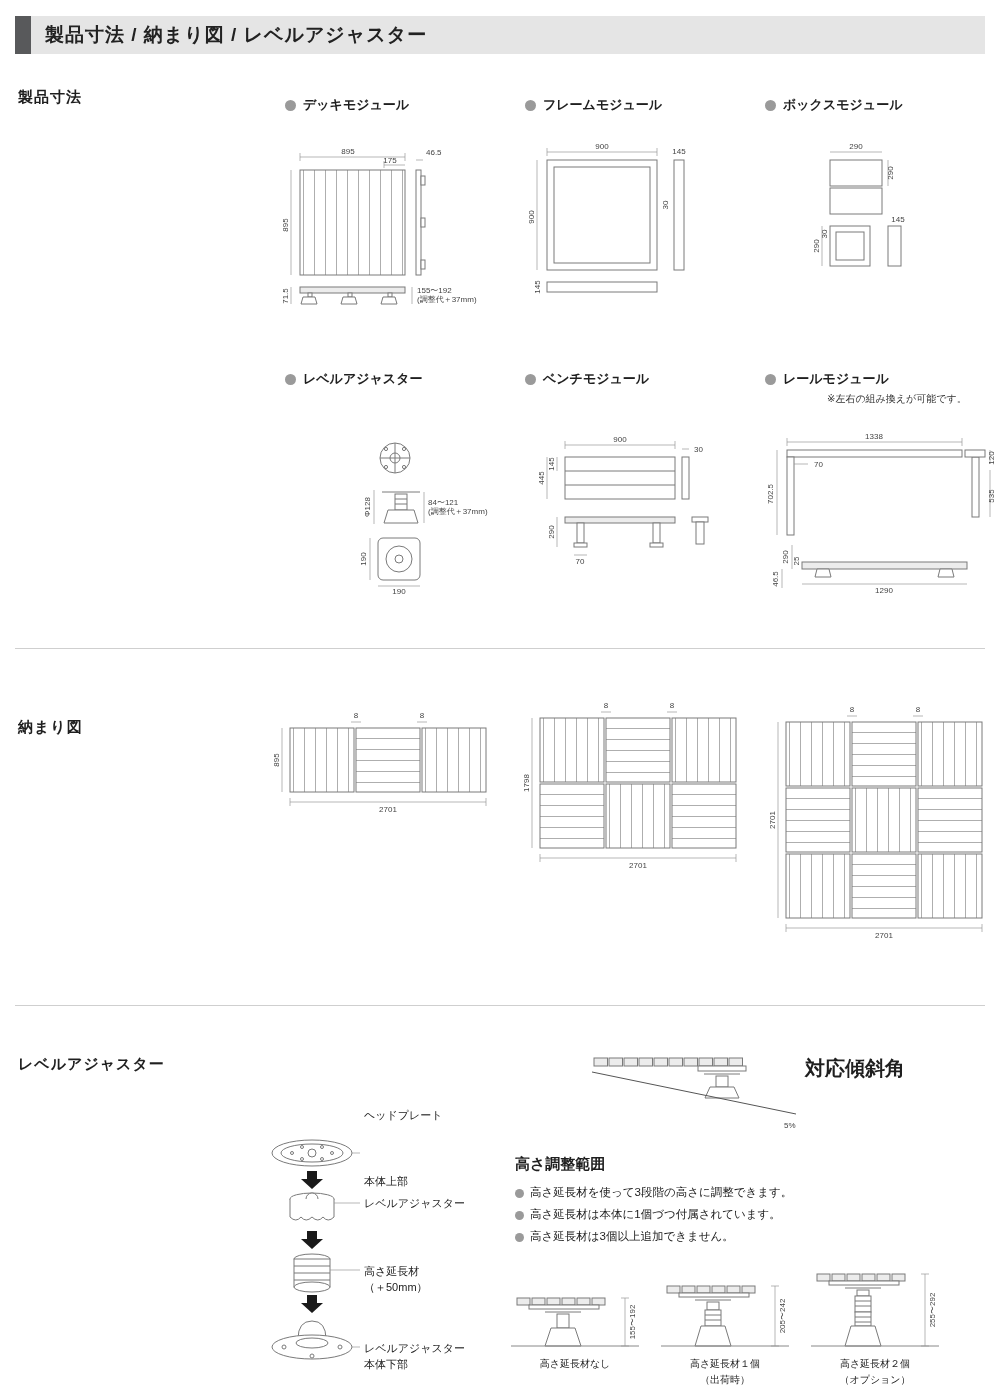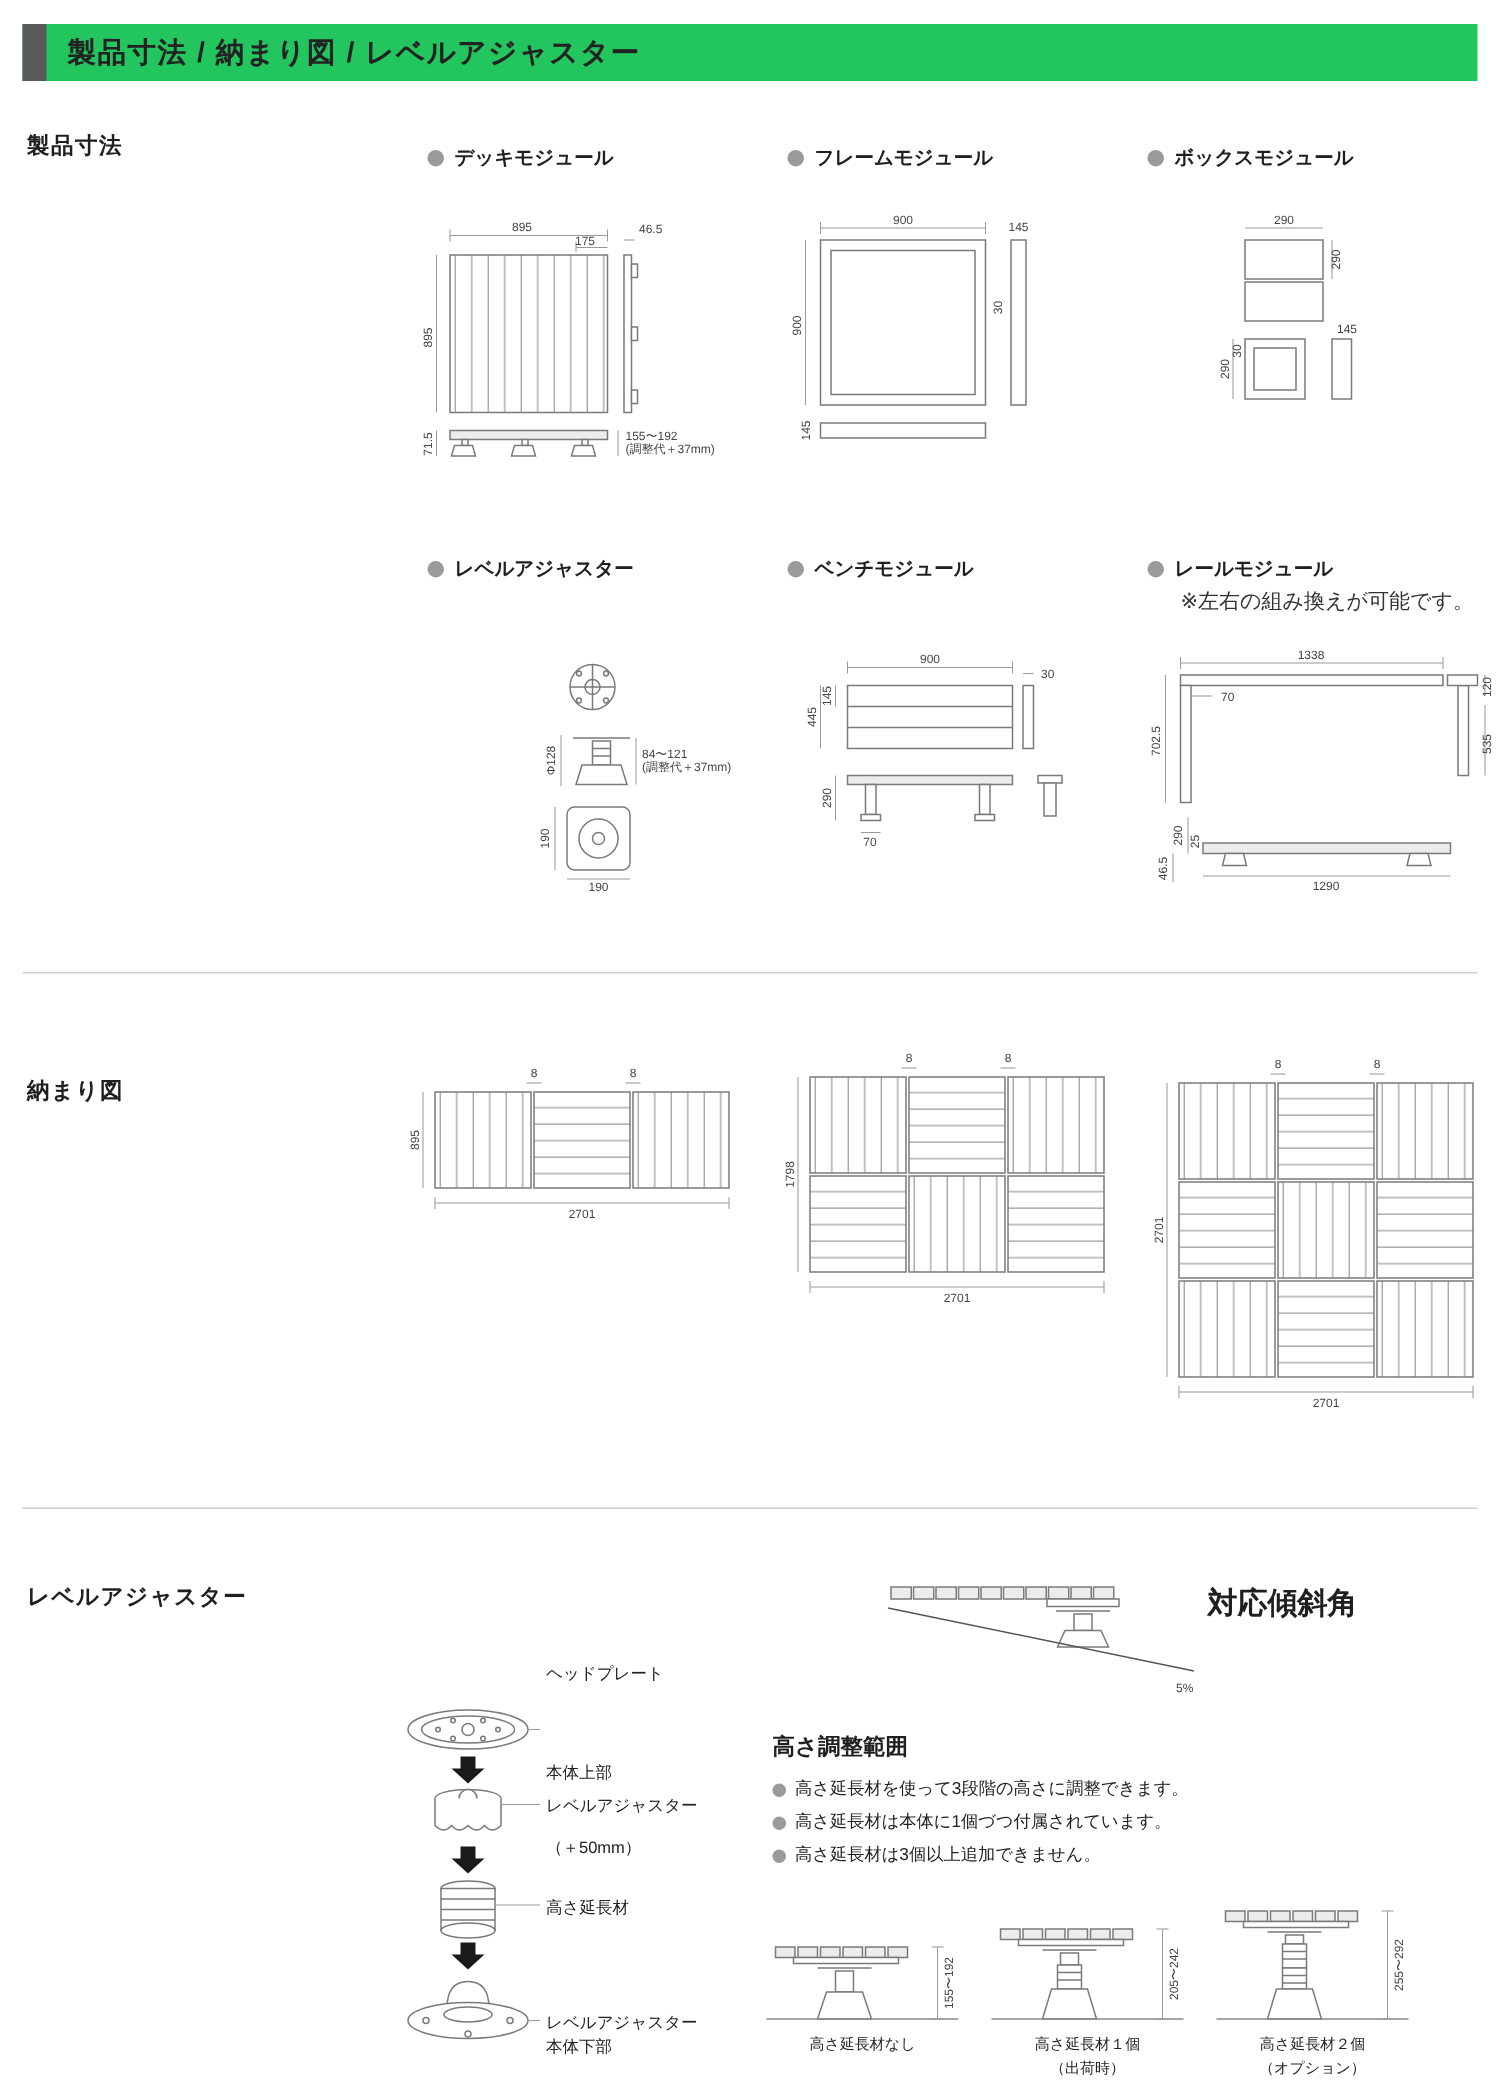--- a/index.html
+++ b/index.html
@@ -1,26 +1,26 @@
 <!DOCTYPE html>
 <html><head>
 <meta charset="utf-8">
 <style>
   * { margin:0; padding:0; box-sizing:border-box; }
   body { font-family:"Liberation Sans","DejaVu Sans",sans-serif; background:#fff; color:#2a2a2a; }
   .page { position:relative; width:1000px; height:1396px; background:#fff; overflow:hidden; }
-  .header-band { position:absolute; left:15px; top:16px; width:970px; height:38px; background:#22c55e; display:flex; align-items:center; }
+  .header-band { position:absolute; left:15px; top:16px; width:970px; height:38px; background:#e5e5e5; display:flex; align-items:center; }
   .header-accent { width:16px; height:38px; background:#58595b; flex:0 0 auto; }
   .header-title { font-size:19px; font-weight:bold; color:#222; margin-left:14px; letter-spacing:1px; }
   .section-label { position:absolute; font-size:15px; font-weight:bold; color:#1f1f1f; letter-spacing:1px; }
   .module-title { position:absolute; display:flex; align-items:center; gap:7px; font-size:13px; font-weight:bold; color:#1f1f1f; }
   .bullet { width:11px; height:11px; border-radius:50%; background:#9a9a9a; flex:0 0 auto; }
   .sm-bullet { width:9px; height:9px; border-radius:50%; background:#9a9a9a; flex:0 0 auto; margin-top:4px; }
   .divider { position:absolute; left:15px; width:970px; height:1px; background:#cfcfcf; }
-  .note-text { position:absolute; font-size:14px; color:#333; }
+  .note-text { position:absolute; font-size:10px; color:#333;margin-left:40px; }
   .part-label { position:absolute; font-size:11px; color:#222; }
   .sub-title { position:absolute; font-size:20px; font-weight:bold; color:#1f1f1f; }
   .big-title { position:absolute; font-size:15px; font-weight:bold; color:#1f1f1f; }
   .bullet-line { position:absolute; display:flex; gap:6px; font-size:11.5px; color:#222; }
   .cfg-label { position:absolute; width:140px; text-align:center; font-size:10px; color:#222; line-height:16px; }
   svg { position:absolute; overflow:visible; }
   svg text { font-size:8px; fill:#444; font-family:"Liberation Sans","DejaVu Sans",sans-serif; }
   .ln { stroke:#7a7a7a; stroke-width:1; fill:none; }
   .fw { stroke:#7a7a7a; stroke-width:1; fill:#fff; }
   .fg { stroke:#7a7a7a; stroke-width:1; fill:#ececec; }
@@ -323,21 +323,21 @@
     <circle class="fw" cx="34" cy="222" r="2"></circle>
     <circle class="fw" cx="90" cy="222" r="2"></circle>
     <circle class="fw" cx="62" cy="231" r="2"></circle>
     <line class="dim" x1="102" y1="222" x2="110" y2="222"></line>
   </svg>
 
   <div class="part-label" style="left:364px; top:1108px;">ヘッドプレート</div>
   <div class="part-label" style="left:364px; top:1196px;">レベルアジャスター</div>
   <div class="part-label" style="left:364px; top:1174px;">本体上部</div>
   <div class="part-label" style="left:364px; top:1264px;">高さ延長材</div>
-  <div class="part-label" style="left:364px; top:1224px;">（＋50mm）</div>
+  <div class="part-label" style="left:364px; top:1280px;">（＋50mm）</div>
   <div class="part-label" style="left:364px; top:1341px;">レベルアジャスター</div>
   <div class="part-label" style="left:364px; top:1357px;">本体下部</div>
 
   <svg style="left:588px; top:1046px;" width="215" height="95">
     <rect class="fg" x="6" y="12" width="13.5" height="8"></rect>
     <rect class="fg" x="21" y="12" width="13.5" height="8"></rect>
     <rect class="fg" x="36" y="12" width="13.5" height="8"></rect>
     <rect class="fg" x="51" y="12" width="13.5" height="8"></rect>
     <rect class="fg" x="66" y="12" width="13.5" height="8"></rect>
     <rect class="fg" x="81" y="12" width="13.5" height="8"></rect>

